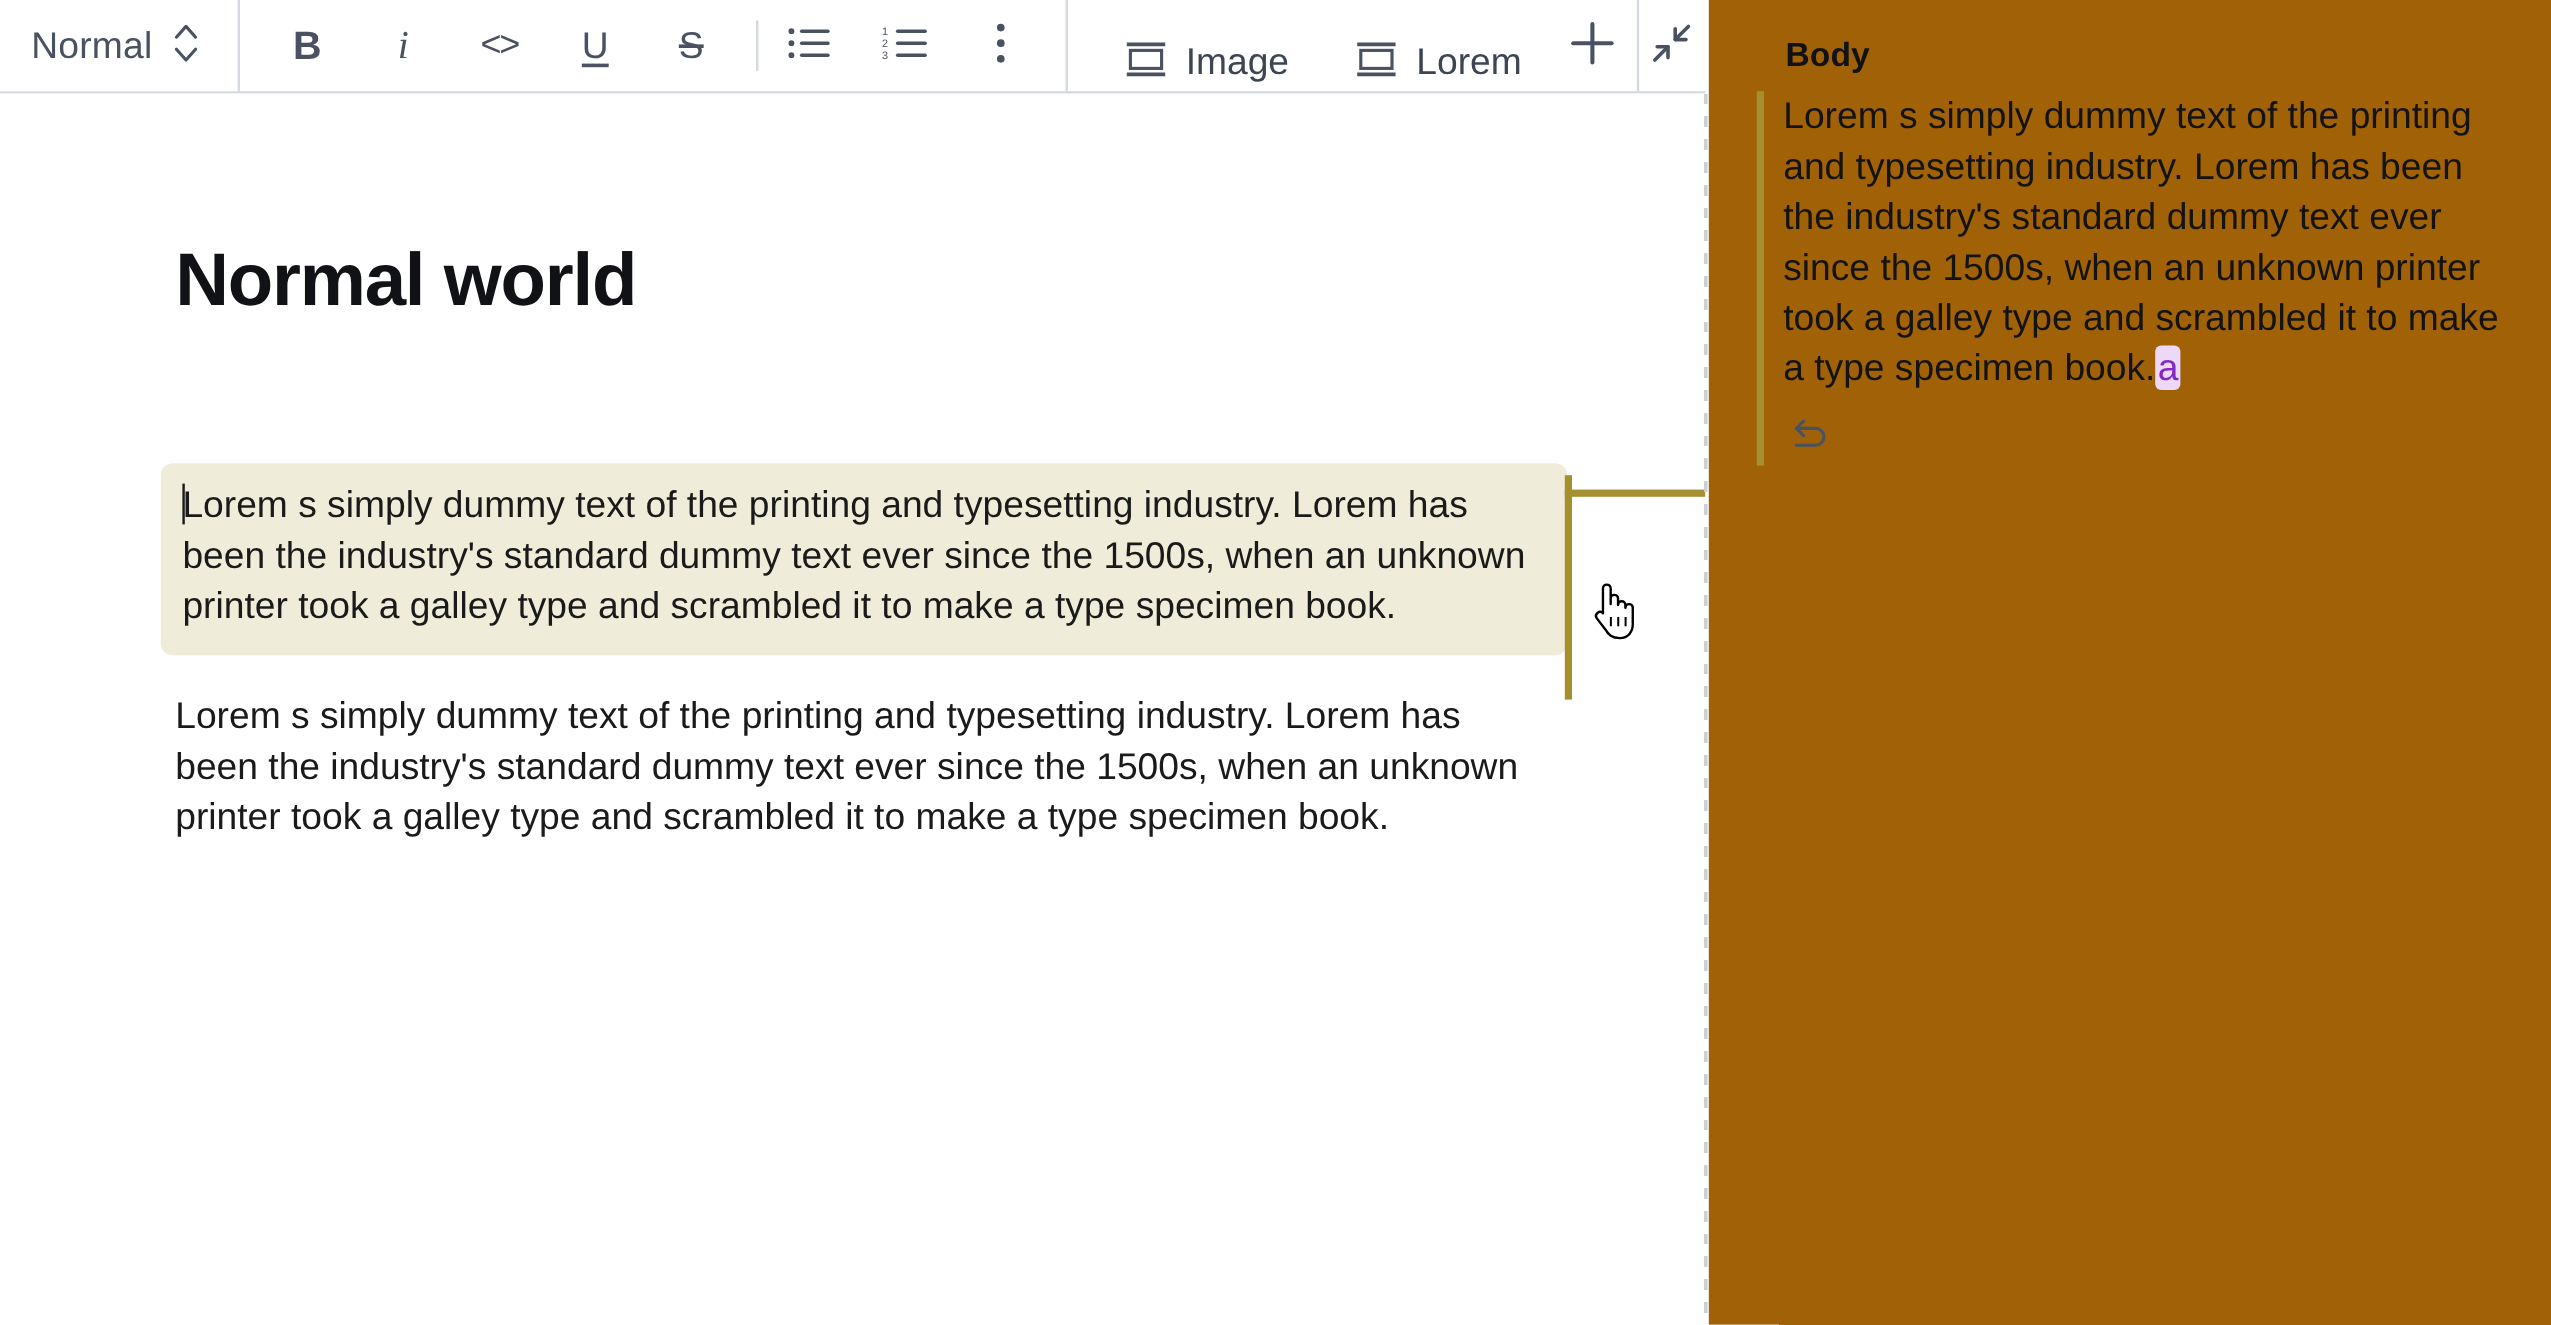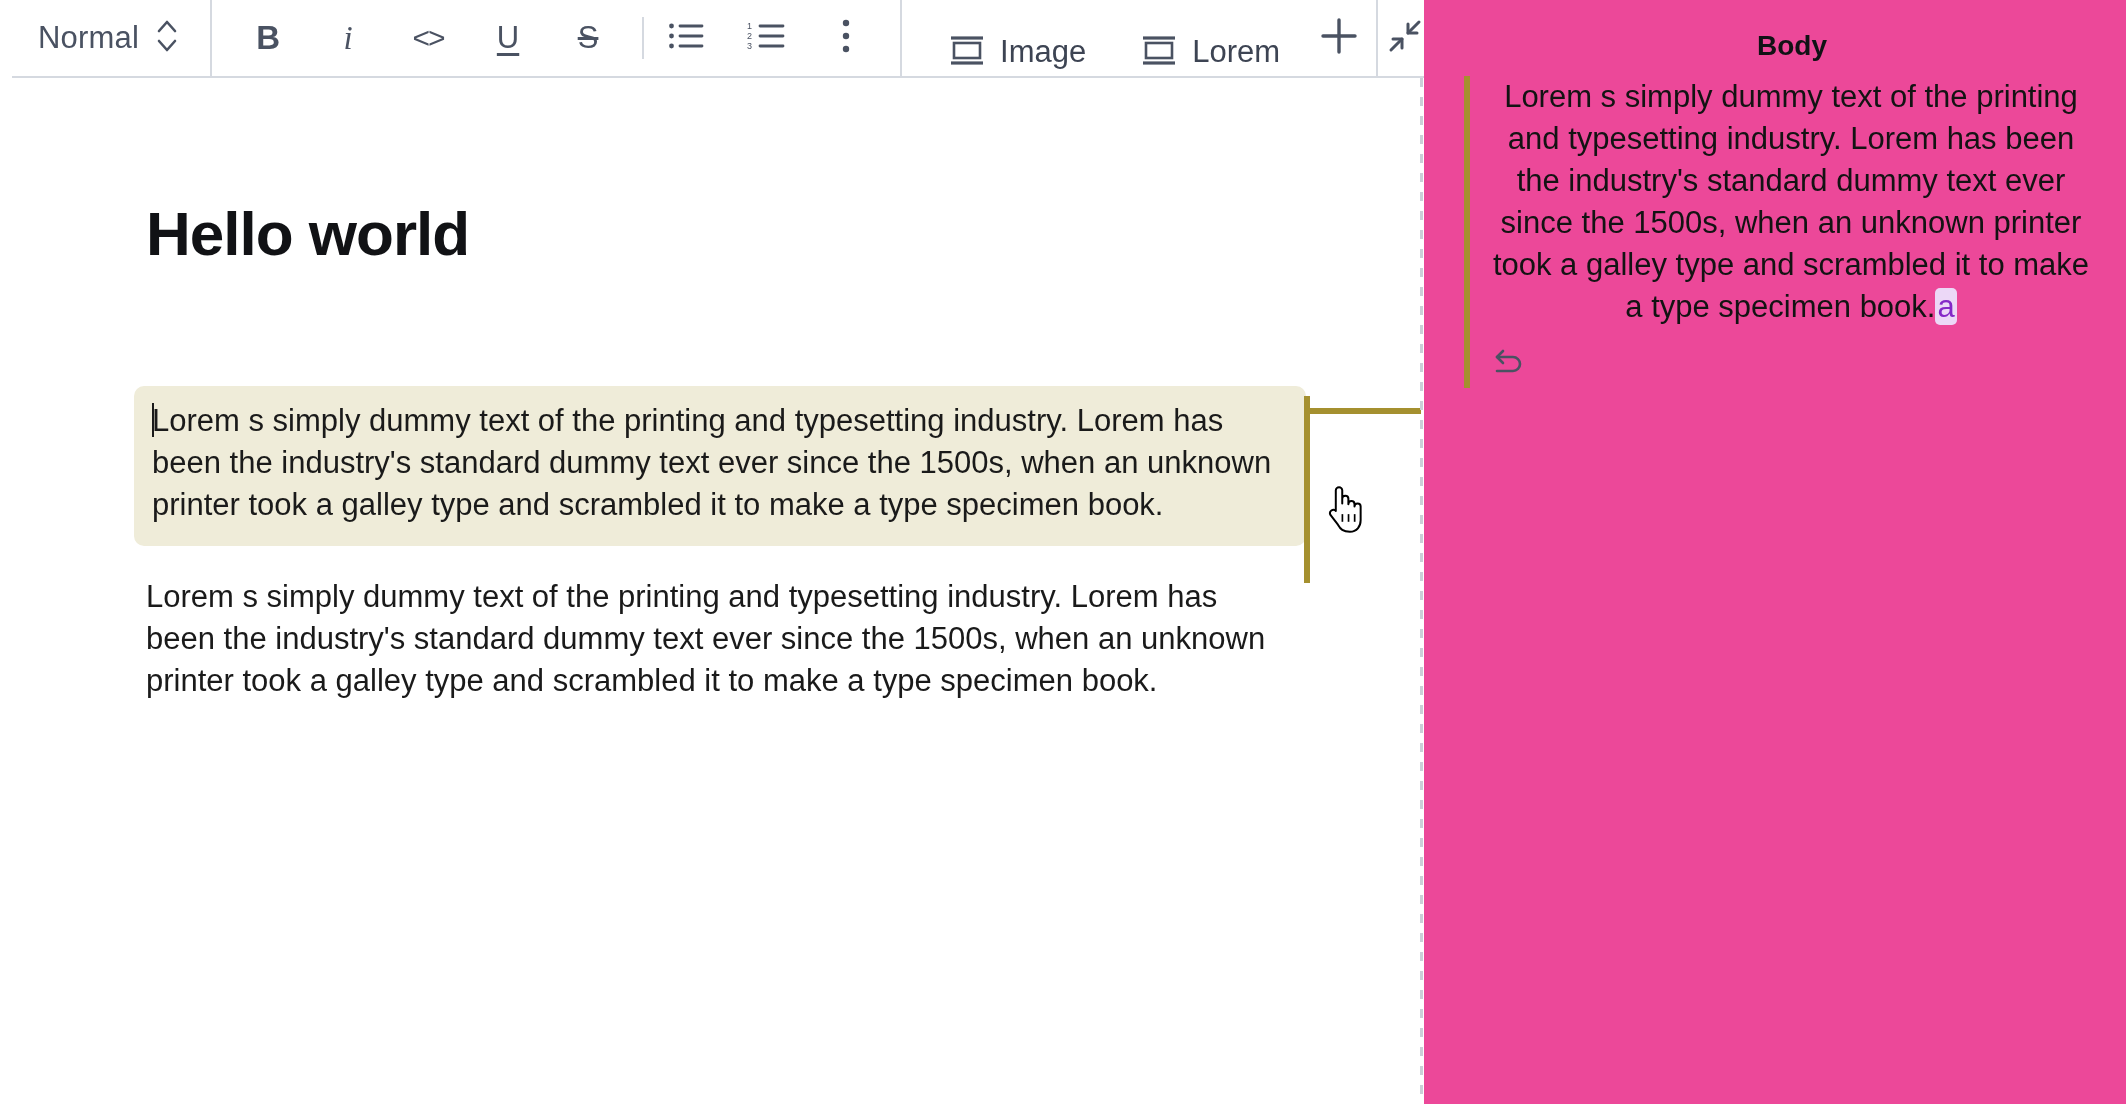--- a/index.html
+++ b/index.html
@@ -15,21 +15,21 @@
   #app {
     position: relative;
     width: 2126px;
     height: 1104px;
     background: #ffffff;
   }
 
   
   .toolbar {
     position: absolute;
-    left: 12px; top: 0;
+    left: 0; top: 0;
     width: 1421px;
     height: 78px;
     background: #ffffff;
     border-bottom: 2px solid #d5d9e0;
     display: flex;
     align-items: stretch;
   }
 
   .tb-group {
     display: flex;
@@ -208,23 +208,22 @@
     );
   }
 
   
   .sidebar {
     position: absolute;
     left: 1424px;
     top: 0;
     right: 0;
     bottom: 0;
-    background: #ec4899;
+    background: #a16207;
     padding: 20px 30px 0 40px;
-    text-align: center;
   }
 
   .sidebar-title {
     font-size: 28px;
     font-weight: bold;
     color: #111215;
     margin: 10px 0 14px 24px;
   }
 
   .comment-card {
@@ -400,21 +399,21 @@
           <polyline points="22,7 22,16 31,16"></polyline>
           <line x1="5" y1="33" x2="16" y2="22"></line>
           <polyline points="16,31 16,22 7,22"></polyline>
         </svg>
       </span>
     </div>
   </div>
 
   <div class="editor">
 
-    <h1 class="doc-title">Hello world</h1>
+    <h1 class="doc-title">Normal world</h1>
 
     <div class="para para-highlight">
       <span class="caret"></span><span>Lorem  s simply dummy text of the printing and typesetting industry. Lorem has been the industry's standard dummy text ever since the 1500s, when an unknown printer took a galley type and scrambled it to make a type specimen book.</span>
     </div>
 
     <div class="para para-plain">
       <span>Lorem  s simply dummy text of the printing and typesetting industry. Lorem has been the industry's standard dummy text ever since the 1500s, when an unknown printer took a galley type and scrambled it to make a type specimen book.</span>
     </div>
 
     <div class="conn-v-left"></div>

